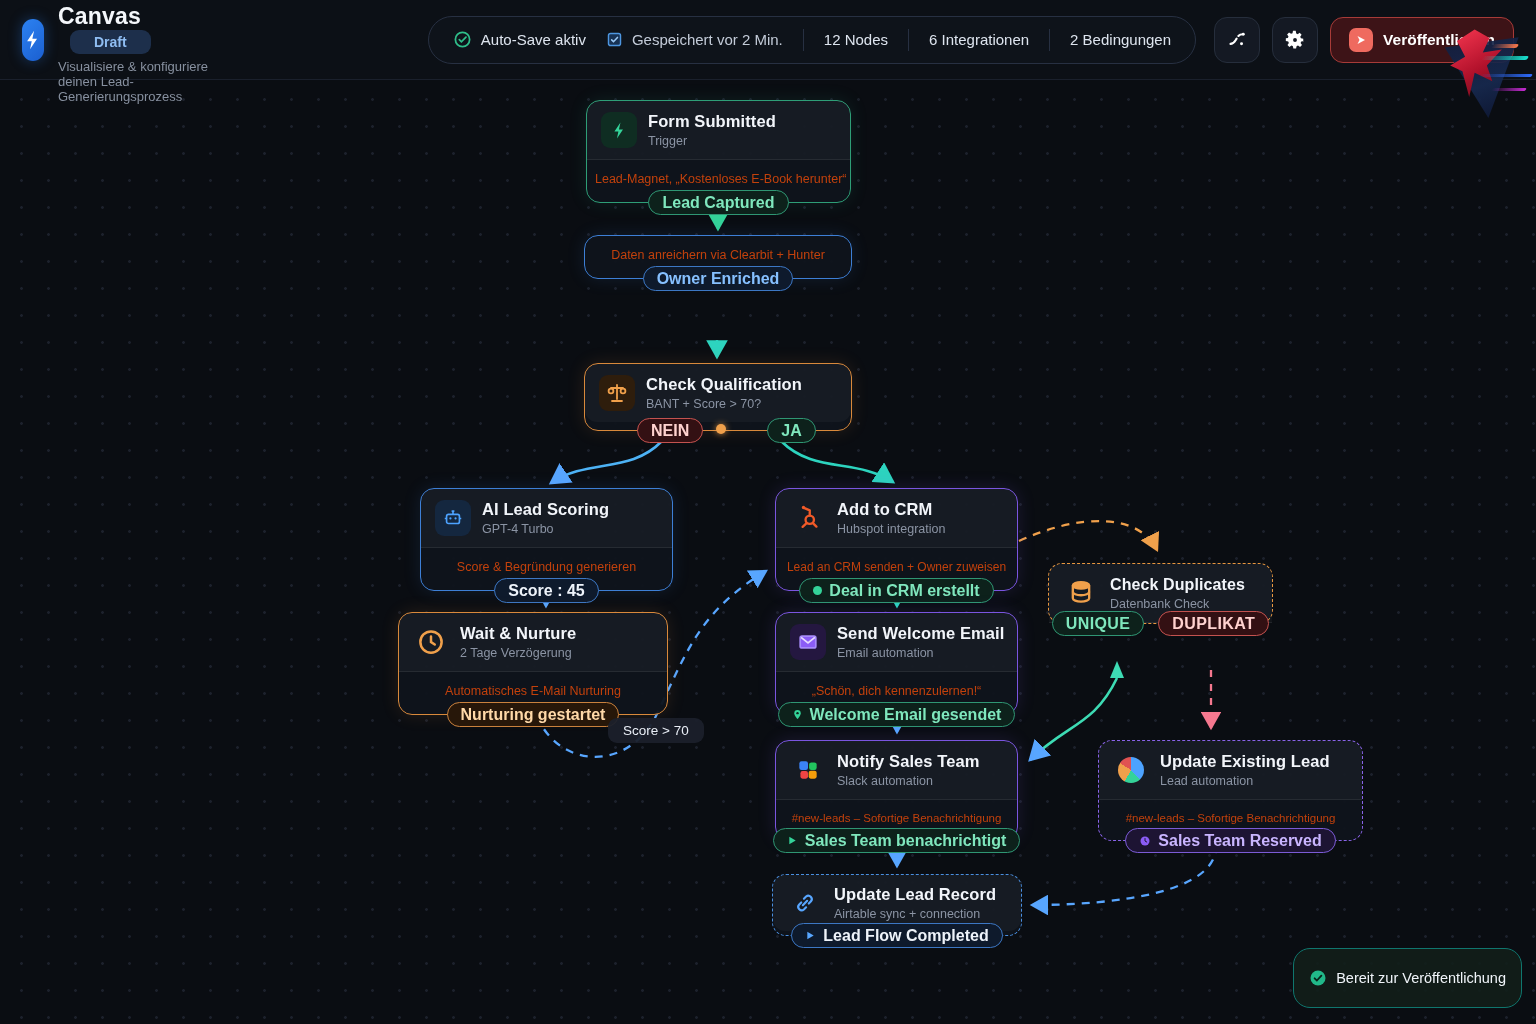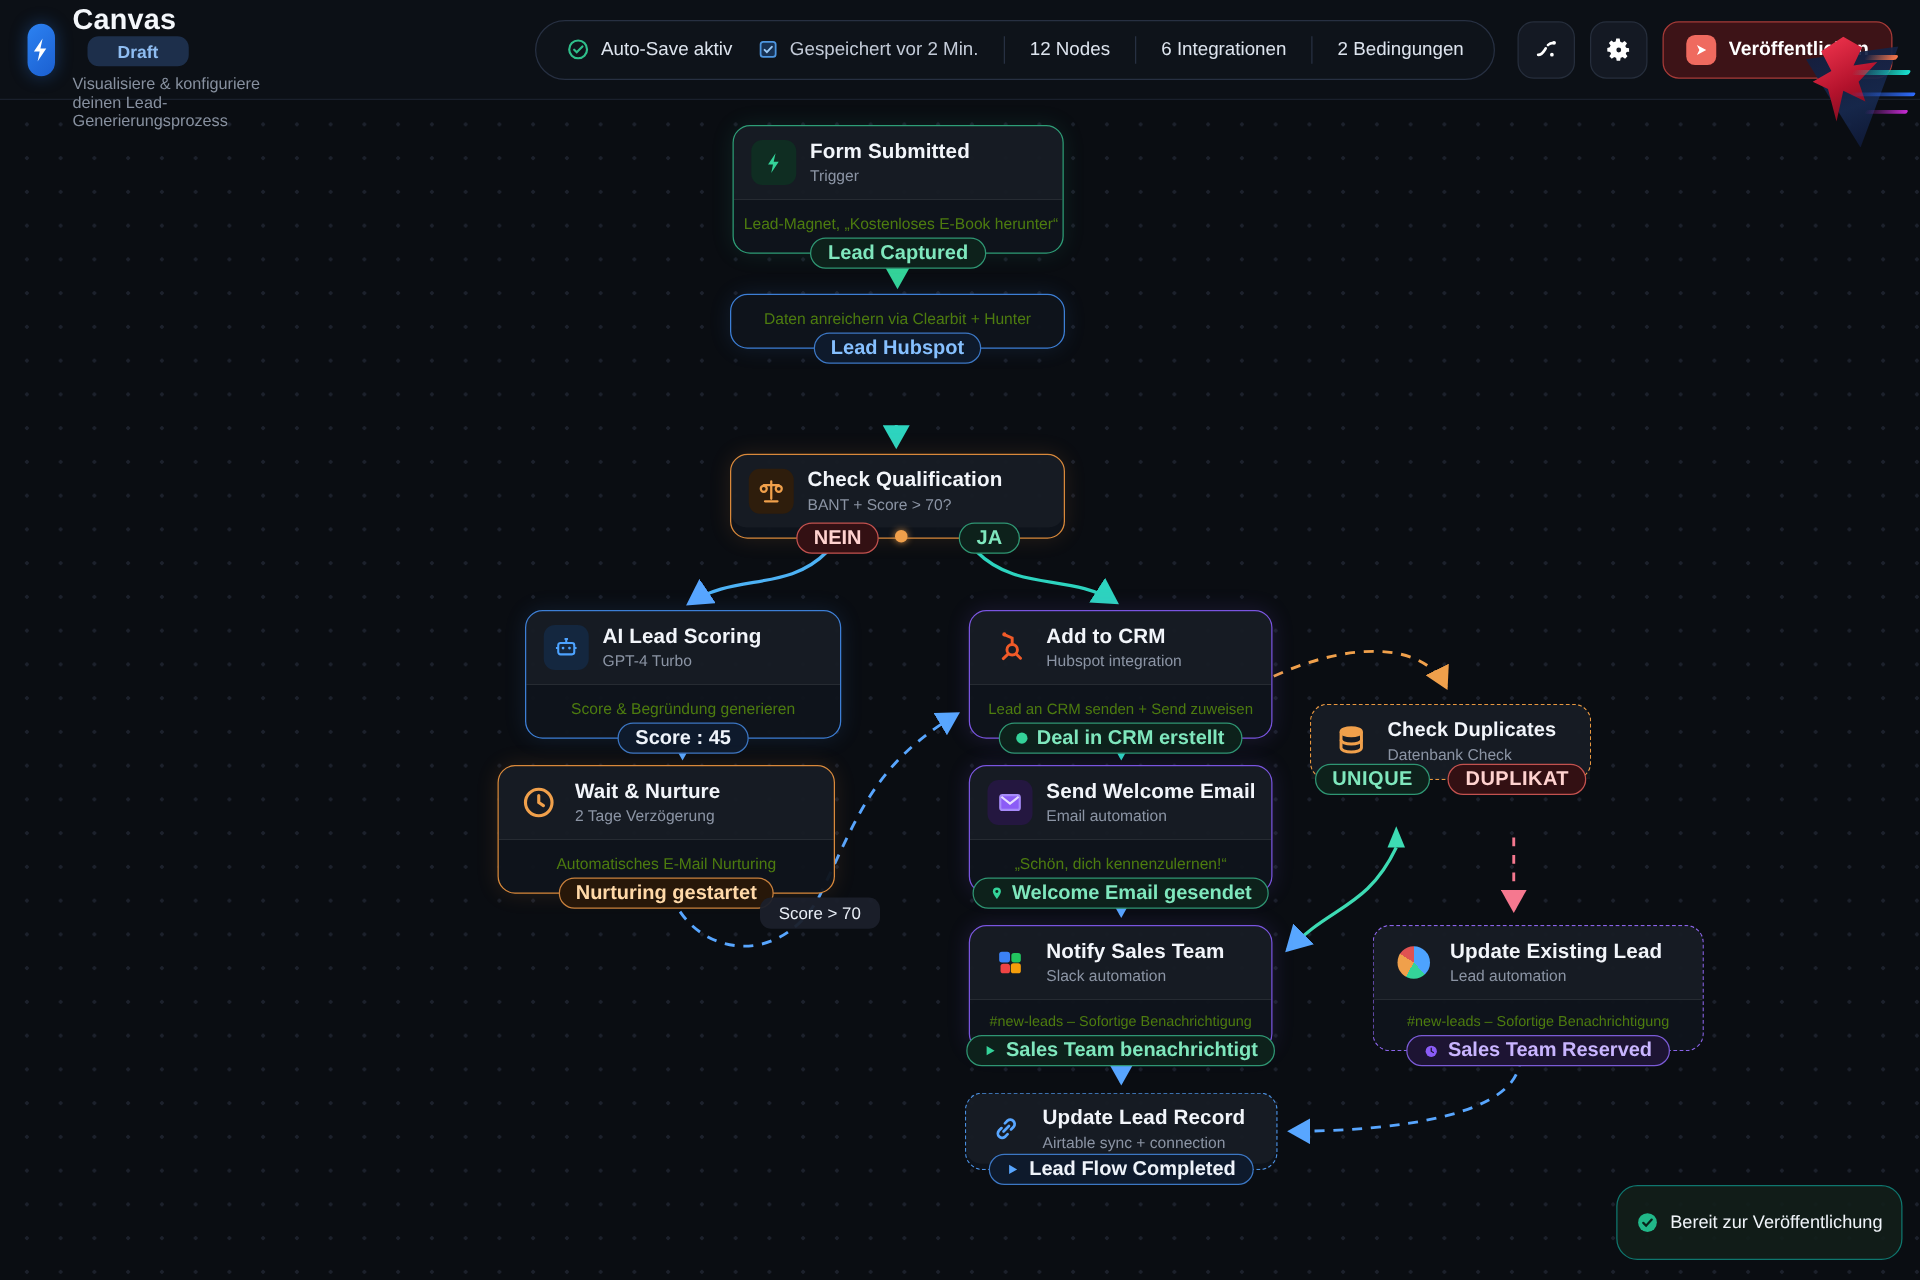--- a/index.html
+++ b/index.html
@@ -57,21 +57,21 @@
   .node { position:absolute; background:rgba(15,20,28,.96); border-radius:14px;
     border:1.6px solid #3a4454; z-index:10; }
   .node .head { display:flex; align-items:center; gap:11px; padding:11px 14px;
     background:rgba(255,255,255,.035); border-bottom:1px solid rgba(255,255,255,.07);
     border-radius:12px 12px 0 0; }
   .node.headonly .head { border-bottom:none; border-radius:12px; }
   .ntile { width:36px; height:36px; border-radius:9px; flex:0 0 auto;
     display:flex; align-items:center; justify-content:center; }
   .ntitle { font-size:16.5px; font-weight:bold; color:#f2f5fa; letter-spacing:.1px; white-space:nowrap; }
   .nsub { font-size:12.5px; color:#8b94a4; margin-top:3px; white-space:nowrap; }
-  .nbody { padding:12px 8px 16px; font-size:12.5px; color:#4d7c0f; text-align:center; white-space:nowrap; }
+  .nbody { padding:12px 8px 16px; font-size:12.5px; color:#c2410c; text-align:center; white-space:nowrap; }
   .badges { position:absolute; left:0; right:0; bottom:-13px; display:flex; justify-content:center; gap:14px; z-index:12; }
   .pill { display:inline-flex; align-items:center; gap:7px; height:25px; padding:0 13px;
     border-radius:13px; font-size:16px; font-weight:bold; white-space:nowrap; border:1.4px solid; }
   .pill .dot { width:9px; height:9px; border-radius:50%; }
   .p-green  { background:#0d211b; border-color:#2f9673; color:#7fe7bd; }
   .p-blue   { background:#0e1a2c; border-color:#3c77c4; color:#86c0ff; }
   .p-bluew  { background:#0e1a2c; border-color:#3c77c4; color:#eef3fa; }
   .p-orange { background:#271709; border-color:#c9813d; color:#ffd9a8; }
   .p-red    { background:#331013; border-color:#c4524f; color:#ffd2cf; }
   .p-purple { background:#1d1433; border-color:#7b5bd6; color:#c9b5ff; }
@@ -241,21 +241,21 @@
     </div>
     <div class="nbody">Lead-Magnet, „Kostenloses E-Book herunter“</div>
     <div class="badges">
         <span class="pill p-green">Lead Captured</span>
       </div>
   </div>
 
   <div class="node n-blue" style="left:584px; top:235px; width:268px;">
     <div class="nbody">Daten anreichern via Clearbit + Hunter</div>
     <div class="badges">
-        <span class="pill p-blue">Lead Hubspot</span>
+        <span class="pill p-blue">Owner Enriched</span>
       </div>
   </div>
 
   <div class="node n-orange headonly" style="left:584px; top:363px; width:268px; height:68px;">
     <div class="head">
       <div class="ntile t-orange">
         <svg width="24" height="24" viewBox="0 0 24 24" fill="none" stroke="#f0a04b" stroke-width="1.8" stroke-linecap="round">
           <path d="M12 4v14M7 20h10M6 7h12"></path>
             <circle cx="6" cy="10" r="2.4"></circle>
             <circle cx="18" cy="10" r="2.4"></circle>
@@ -320,21 +320,21 @@
           <circle cx="13.5" cy="13.5" r="3.6"></circle>
             <path d="M13.5 9.9V5.5M13.5 5.5l-5-2.2M16.2 16.4l3 3M10.8 16.4l-3.4 3.2"></path>
           <circle cx="8.1" cy="3" r="1.4" fill="#f05a28" stroke="none"></circle>
         </svg>
       </div>
       <div>
         <div class="ntitle">Add to CRM</div>
         <div class="nsub">Hubspot integration</div>
       </div>
     </div>
-    <div class="nbody" style="font-size:12px;">Lead an CRM senden + Send zuweisen</div>
+    <div class="nbody" style="font-size:12px;">Lead an CRM senden + Owner zuweisen</div>
     <div class="badges">
       <span class="pill p-green">
         <span class="dot" style="background:#34d399;"></span>
         <span>Deal in CRM erstellt</span>
       </span>
     </div>
   </div>
 
   <div class="node n-orange-d" style="left:1048px; top:563px; width:225px;">
     <div class="head">

